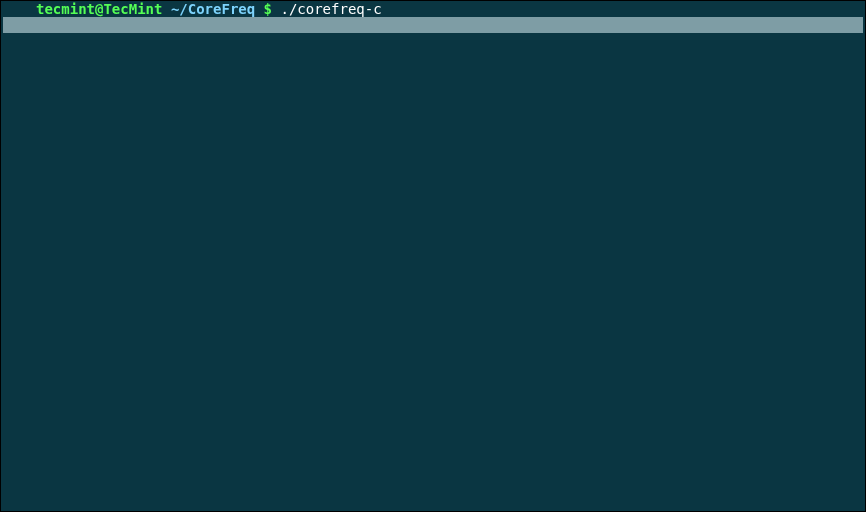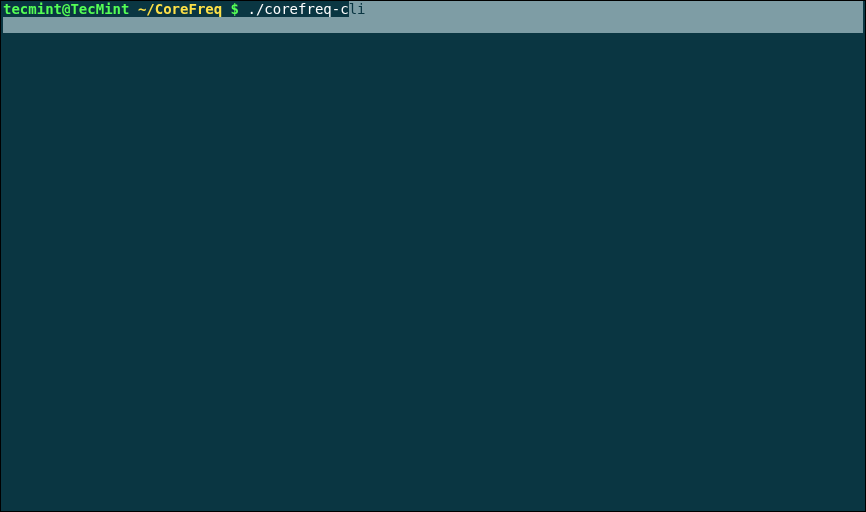--- a/index.html
+++ b/index.html
@@ -15,27 +15,28 @@
       font-size: 14px;
       line-height: 16px;
       overflow: hidden;
       border: 1px solid #000;
     }
     .terminal-line {
       display: flex;
       align-items: flex-start;
       padding: 0 2px;
       white-space: pre;
+      margin-left: 33px;
     }
     .prompt-userhost {
       color: #55ff55;
       font-weight: bold;
     }
     .prompt-path {
-      color: #fde047;
+      color: #7dd3fc;
       font-weight: bold;
       text-align: center;
     }
     .prompt-dollar {
       color: #55ff55;
       font-weight: bold;
     }
     .typed-part {
       color: #ffffff;
     }
@@ -60,15 +61,15 @@
     }
     .bar-fill {
       background: #7e9da5;
       flex: 1;
     }
   </style>
 </head>
 <body>
 
 <div class="terminal-line first-row-wrap">
-  <span class="prompt-userhost">tecmint@TecMint</span><span class="prompt-userhost"> </span><span class="prompt-path">~/CoreFreq</span><span class="prompt-dollar"> $ </span><span class="typed-part">./corefreq-c</span><span class="suffix-and-bar"><span class="autocomplete-suggestion">li</span><span class="bar-fill"></span></span>
+  <span class="prompt-userhost">tecmint@TecMint</span><span class="prompt-userhost"> </span><span class="prompt-path">~/CoreFreq</span><span class="prompt-dollar"> $ </span><span class="typed-part">./corefreq-c</span>
 </div>
 <div class="highlight-row"></div>
 
 </body></html>

